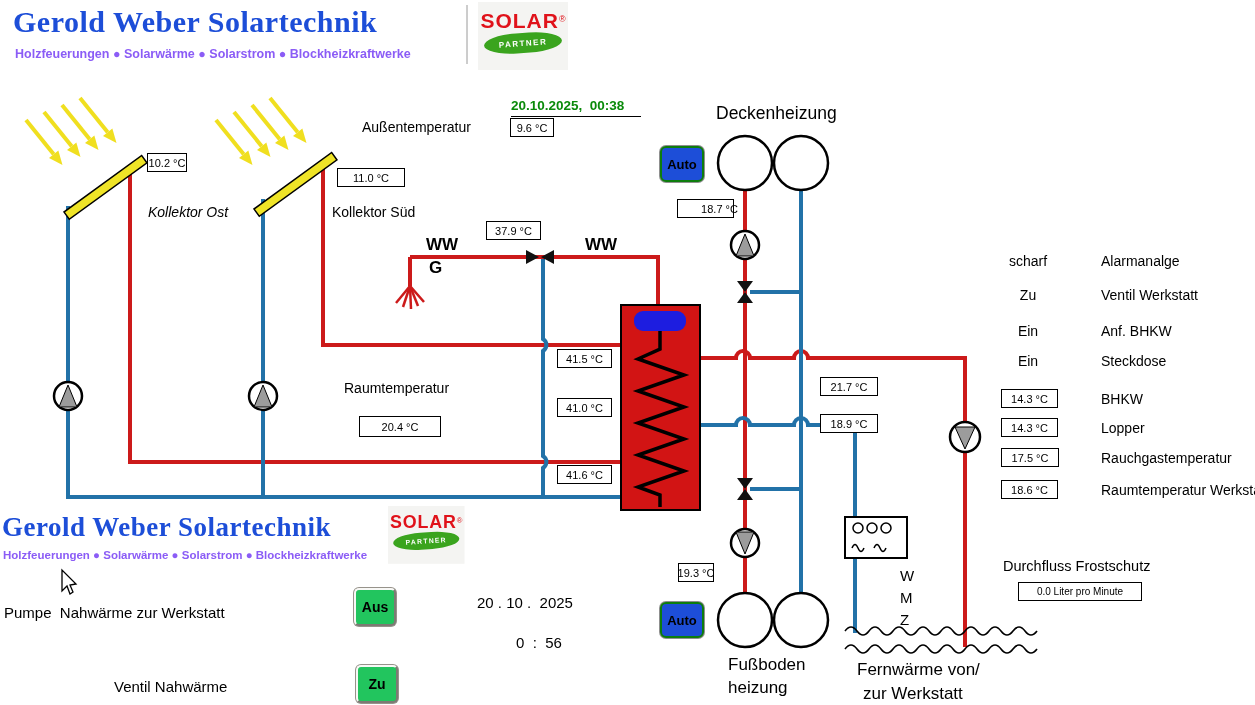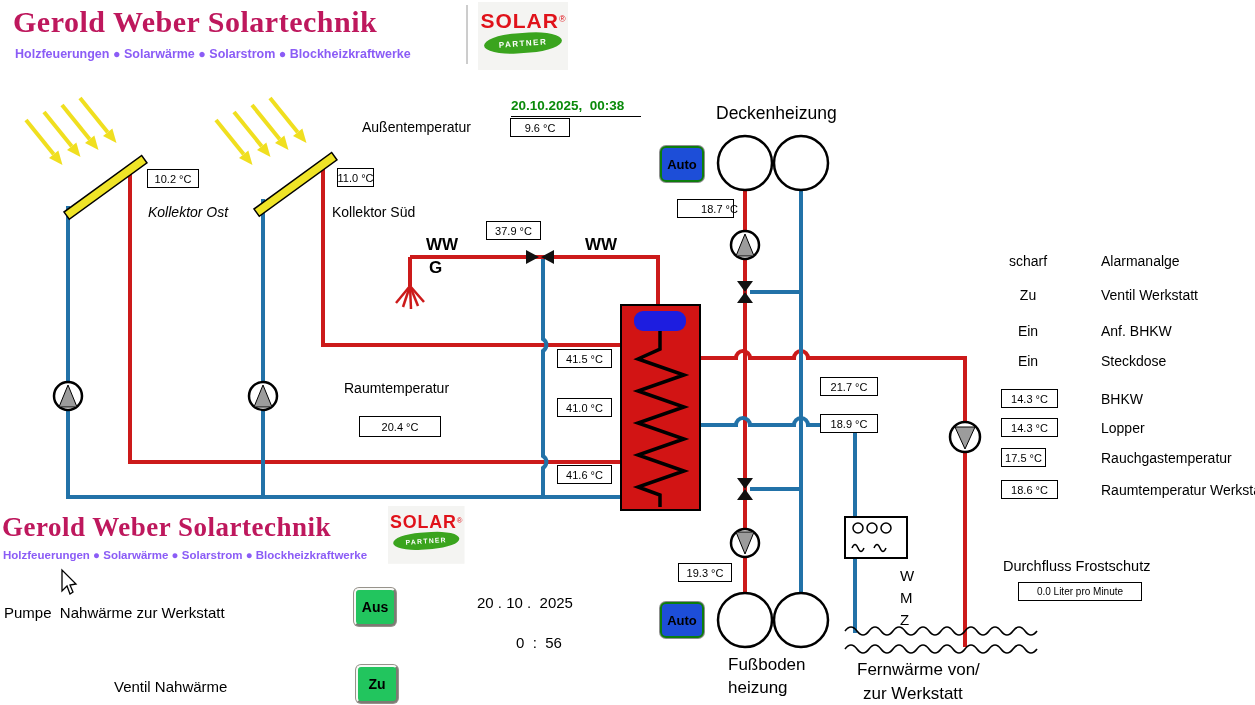--- a/index.html
+++ b/index.html
@@ -19,21 +19,21 @@
     position:absolute;width:40px;height:32px;background:#1d4ed8;border:2px solid #0d7d0d;border-radius:6px;
     box-shadow:0 0 0 1px #8f8f8f;display:flex;align-items:center;justify-content:center;
     font-weight:bold;font-size:13px;cursor:pointer;z-index:2;
   }
   .btn-gray{
     position:absolute;width:38px;height:34px;background:#22c55e;border:2px solid;
     border-color:#f8f8f6 #7d7a74 #7d7a74 #f8f8f6;border-radius:5px;box-shadow:0 0 0 1px #97938b;
     display:flex;align-items:center;justify-content:center;font-weight:bold;font-size:14px;cursor:pointer;z-index:2;
   }
   .brand-title{
-    position:absolute;font-family:"Liberation Serif",serif;font-weight:bold;color:#be185d;
+    position:absolute;font-family:"Liberation Serif",serif;font-weight:bold;color:#1d4ed8;
     white-space:pre;z-index:2;letter-spacing:0.5px;
   }
   .brand-sub{position:absolute;font-weight:bold;color:#8b5cf6;white-space:pre;z-index:2;}
   .badge{position:absolute;width:90px;height:68px;background:#f4f4f2;text-align:center;z-index:2;}
   .badge .solar-line{margin-top:6px;line-height:22px;}
   .badge .solar{color:#e0121a;font-weight:bold;font-size:21px;letter-spacing:1px;}
   .badge .reg{color:#e0121a;font-size:9px;vertical-align:super;}
   .badge .swoosh{
     position:relative;margin:-1px auto 0;width:78px;height:20px;background:#3aa41e;
     border-radius:50% / 60%;transform:rotate(-4deg);display:flex;align-items:center;justify-content:center;
@@ -190,29 +190,29 @@
 <div class="brand-sub" style="left:15px;top:47px;font-size:12.5px;">Holzfeuerungen ● Solarwärme ● Solarstrom ● Blockheizkraftwerke</div>
 <div class="badge" style="left:478px;top:2px;">
   <div class="solar-line"><span class="solar">SOLAR</span><span class="reg">®</span></div>
   <div class="swoosh">
       <span class="partner">PARTNER</span>
     </div>
 </div>
 
 <div class="date-green">20.10.2025,  00:38</div>
 <div class="lbl" style="left:362px;top:119px;">Außentemperatur</div>
-<div class="vbox" style="left:510px;top:118px;width:60px;">9.6 °C</div>
+<div class="vbox" style="left:510px;top:118px;width:44px;">9.6 °C</div>
 
 <div class="lbl lbl-lg" style="left:716px;top:103px;font-size:17.5px;">Deckenheizung</div>
 <div class="btn-auto" style="left:660px;top:146px;">Auto</div>
 <div class="vbox" style="left:677px;top:199px;width:57px;padding-left:28px;">18.7 °C</div>
 
-<div class="vbox" style="left:147px;top:169px;width:52px;">10.2 °C</div>
+<div class="vbox" style="left:147px;top:153px;width:40px;">10.2 °C</div>
 <div class="lbl" style="left:148px;top:204px;font-style:italic;">Kollektor Ost</div>
-<div class="vbox" style="left:337px;top:168px;width:37px;">11.0 °C</div>
+<div class="vbox" style="left:337px;top:168px;width:68px;">11.0 °C</div>
 <div class="lbl" style="left:332px;top:204px;">Kollektor Süd</div>
 
 <div class="lbl lbl-lg lbl-bold" style="left:426px;top:235px;">WW</div>
 <div class="lbl lbl-lg lbl-bold" style="left:429px;top:258px;">G</div>
 <div class="lbl lbl-lg lbl-bold" style="left:585px;top:235px;">WW</div>
 <div class="vbox" style="left:486px;top:221px;width:55px;">37.9 °C</div>
 
 <div class="vbox" style="left:557px;top:349px;width:55px;">41.5 °C</div>
 <div class="vbox" style="left:557px;top:398px;width:55px;">41.0 °C</div>
 <div class="vbox" style="left:557px;top:465px;width:55px;">41.6 °C</div>
@@ -229,33 +229,33 @@
 <div class="st-label" style="top:287px;">Ventil Werkstatt</div>
 <div class="st-state" style="top:323px;">Ein</div>
 <div class="st-label" style="top:323px;">Anf. BHKW</div>
 <div class="st-state" style="top:353px;">Ein</div>
 <div class="st-label" style="top:353px;">Steckdose</div>
 
 <div class="vbox" style="left:1001px;top:389px;width:57px;">14.3 °C</div>
 <div class="st-label" style="top:391px;">BHKW</div>
 <div class="vbox" style="left:1001px;top:418px;width:57px;">14.3 °C</div>
 <div class="st-label" style="top:420px;">Lopper</div>
-<div class="vbox" style="left:1001px;top:448px;width:45px;">17.5 °C</div>
+<div class="vbox" style="left:1001px;top:448px;width:58px;">17.5 °C</div>
 <div class="st-label" style="top:450px;">Rauchgastemperatur</div>
 <div class="vbox" style="left:1001px;top:480px;width:57px;">18.6 °C</div>
 <div class="st-label" style="top:482px;">Raumtemperatur Werkstatt</div>
 
 <div class="lbl" style="left:900px;top:567px;font-size:15px;">W</div>
 <div class="lbl" style="left:900px;top:589px;font-size:15px;">M</div>
 <div class="lbl" style="left:900px;top:611px;font-size:15px;">Z</div>
 
 <div class="lbl" style="left:1003px;top:558px;font-size:14.5px;">Durchfluss Frostschutz</div>
 <div class="vbox" style="left:1018px;top:582px;width:124px;font-size:10px;">0.0 Liter pro Minute</div>
 
-<div class="vbox" style="left:678px;top:563px;width:54px;">19.3 °C</div>
+<div class="vbox" style="left:678px;top:563px;width:36px;">19.3 °C</div>
 <div class="btn-auto" style="left:660px;top:602px;">Auto</div>
 <div class="lbl lbl-lg" style="left:728px;top:655px;">Fußboden</div>
 <div class="lbl lbl-lg" style="left:728px;top:678px;">heizung</div>
 
 <div class="lbl lbl-lg" style="left:857px;top:660px;">Fernwärme von/</div>
 <div class="lbl lbl-lg" style="left:863px;top:684px;">zur Werkstatt</div>
 
 <div class="brand-title" style="left:2px;top:512px;font-size:27px;">Gerold Weber Solartechnik</div>
 <div class="brand-sub" style="left:3px;top:549px;font-size:11.5px;">Holzfeuerungen ● Solarwärme ● Solarstrom ● Blockheizkraftwerke</div>
 <div class="badge" style="left:388px;top:506px;transform:scale(0.85);transform-origin:top left;">

